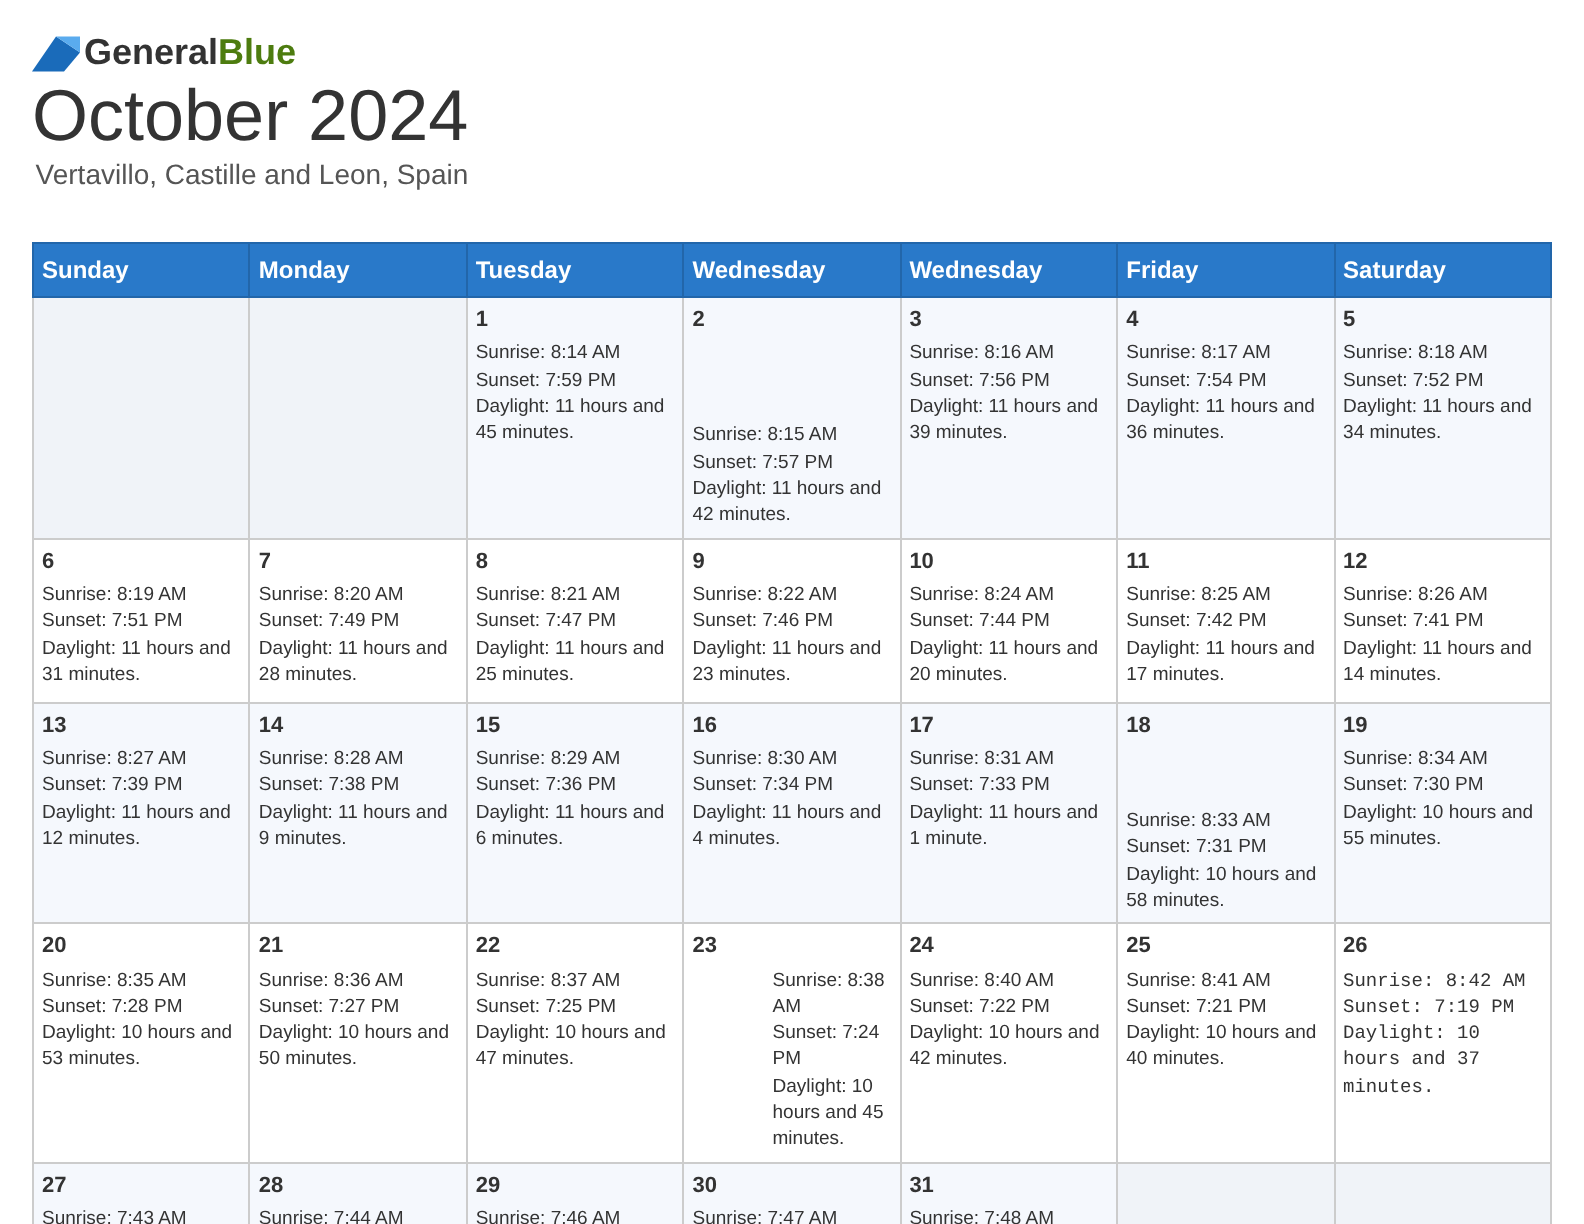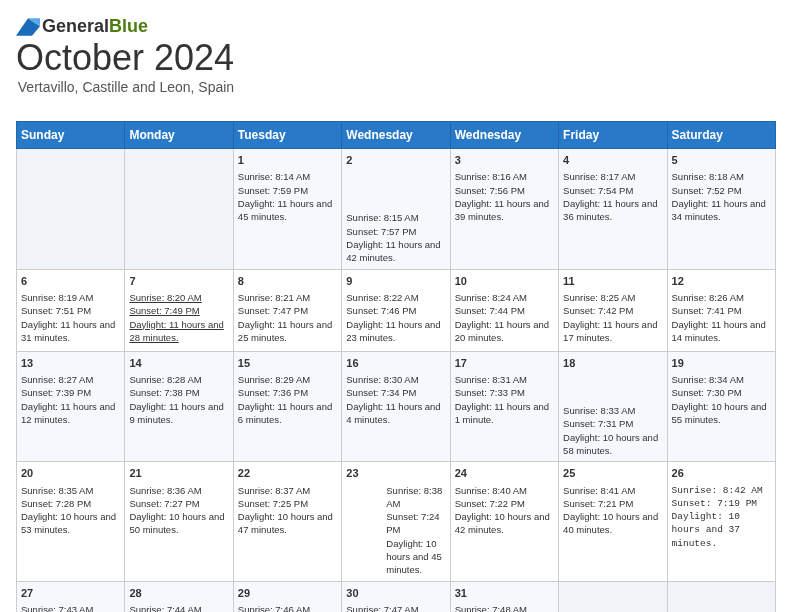--- a/index.html
+++ b/index.html
@@ -160,21 +160,21 @@
       </tr>
       <tr>
         <td>
           <div class="day-num">6</div>
           <div class="day-info" style="white-space: pre-line;">Sunrise: 8:19 AM
 Sunset: 7:51 PM
 Daylight: 11 hours and 31 minutes.</div>
         </td>
         <td>
           <div class="day-num">7</div>
-          <div class="day-info" style="white-space: pre-line; text-decoration: underline;">Sunrise: 8:20 AM
+          <div class="day-info" style="white-space: pre-line;">Sunrise: 8:20 AM
 Sunset: 7:49 PM
 Daylight: 11 hours and 28 minutes.</div>
         </td>
         <td>
           <div class="day-num">8</div>
           <div class="day-info" style="white-space: pre-line;">Sunrise: 8:21 AM
 Sunset: 7:47 PM
 Daylight: 11 hours and 25 minutes.</div>
         </td>
         <td>

